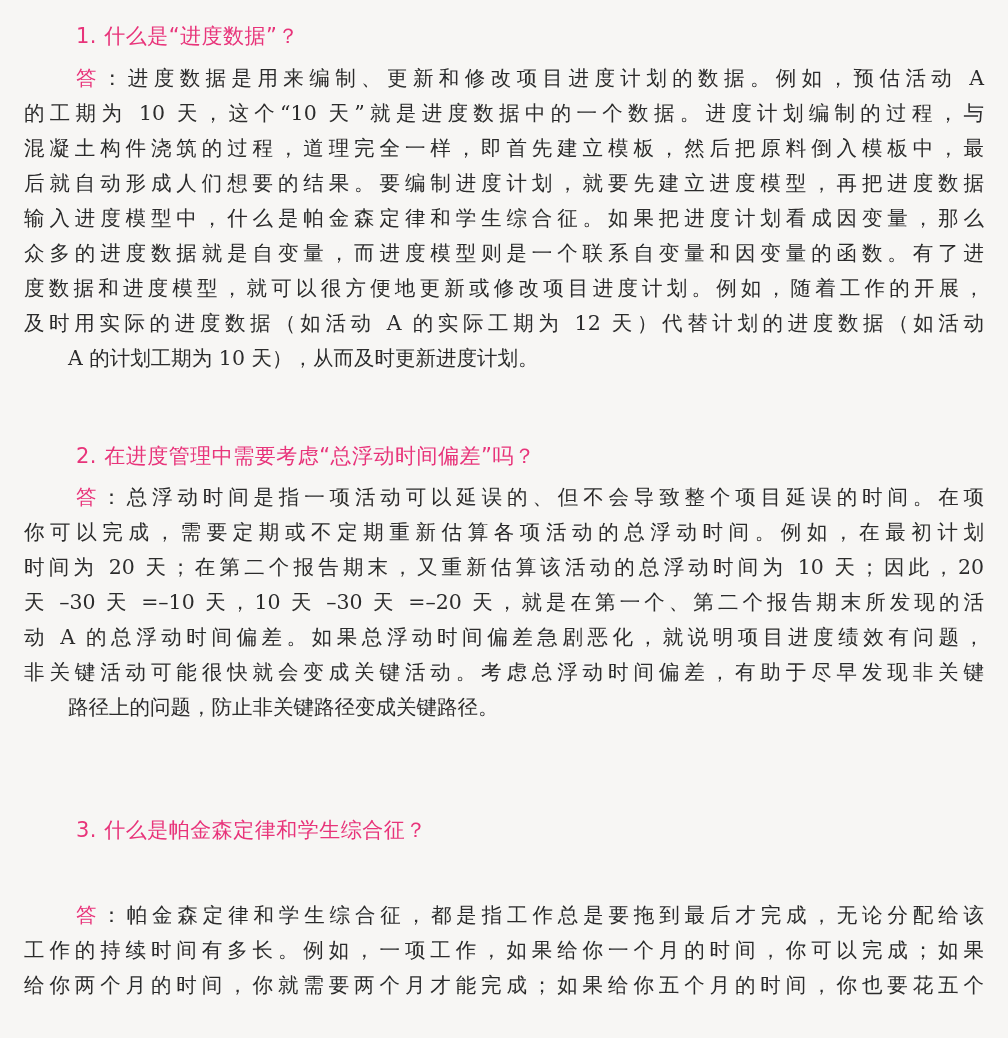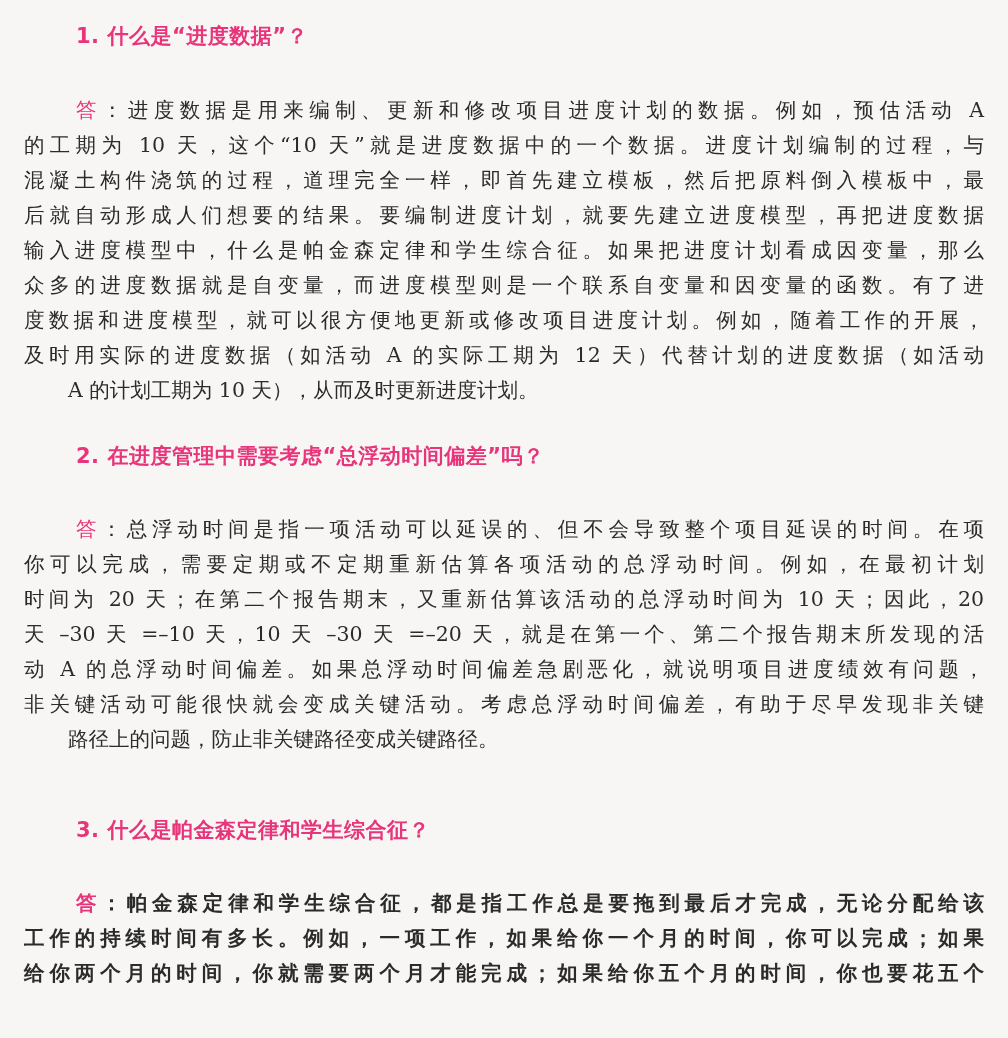--- a/index.html
+++ b/index.html
@@ -8,30 +8,29 @@
     background: #f7f6f4;
     font-family: "DejaVu Serif", "Liberation Serif", serif;
     color: #2b2b2b;
   }
   .page { position: relative; width: 1008px; height: 1038px; }
   .heading {
     position: absolute; left: 76px;
     font-family: "DejaVu Sans", "Liberation Sans", sans-serif;
     font-size: 21px; color: #e8347a; letter-spacing: 0.5px;
     white-space: nowrap;
-    font-weight: bold;
   }
   .para {
     position: absolute; left: 24px; width: 960px;
     font-size: 20.5px; line-height: 35px;
     text-align: justify; text-align-last: left;
   }
   .line { display: block; height: 35px; white-space: nowrap; text-align-last: justify; text-align: justify; }
   .line.last { text-align-last: left; margin-left: 44px; }
-  .line.first { padding-left: 52px; margin-top: 32px; }
+  .line.first { padding-left: 52px; }
   .ans { color: #e8347a; font-family: "DejaVu Sans", "Liberation Sans", sans-serif; }
 </style>
 </head>
 <body>
 
 <div class="page">
 
   <div class="heading" style="top:22px;">1. 什么是“进度数据”？</div>
   <div class="para" style="top:61px;">
     <span class="line first"><span class="ans">答</span><span>：进度数据是用来编制、更新和修改项目进度计划的数据。例如，预估活动 A</span></span>
@@ -50,19 +49,19 @@
     <span class="line first"><span class="ans">答</span><span>：总浮动时间是指一项活动可以延误的、但不会导致整个项目延误的时间。在项</span></span>
     <span class="line">你可以完成，需要定期或不定期重新估算各项活动的总浮动时间。例如，在最初计划</span>
     <span class="line">时间为 20 天；在第二个报告期末，又重新估算该活动的总浮动时间为 10 天；因此，20</span>
     <span class="line">天 –30 天 =–10 天，10 天 –30 天 =–20 天，就是在第一个、第二个报告期末所发现的活</span>
     <span class="line">动 A 的总浮动时间偏差。如果总浮动时间偏差急剧恶化，就说明项目进度绩效有问题，</span>
     <span class="line">非关键活动可能很快就会变成关键活动。考虑总浮动时间偏差，有助于尽早发现非关键</span>
     <span class="line last">路径上的问题，防止非关键路径变成关键路径。</span>
   </div>
 
   <div class="heading" style="top:816px;">3. 什么是帕金森定律和学生综合征？</div>
-  <div class="para" style="top:854px;font-weight:bold;">
+  <div class="para" style="top:898px;">
     <span class="line first"><span class="ans">答</span><span>：帕金森定律和学生综合征，都是指工作总是要拖到最后才完成，无论分配给该</span></span>
     <span class="line">工作的持续时间有多长。例如，一项工作，如果给你一个月的时间，你可以完成；如果</span>
     <span class="line">给你两个月的时间，你就需要两个月才能完成；如果给你五个月的时间，你也要花五个</span>
   </div>
 
 </div>
 
 </body></html>

